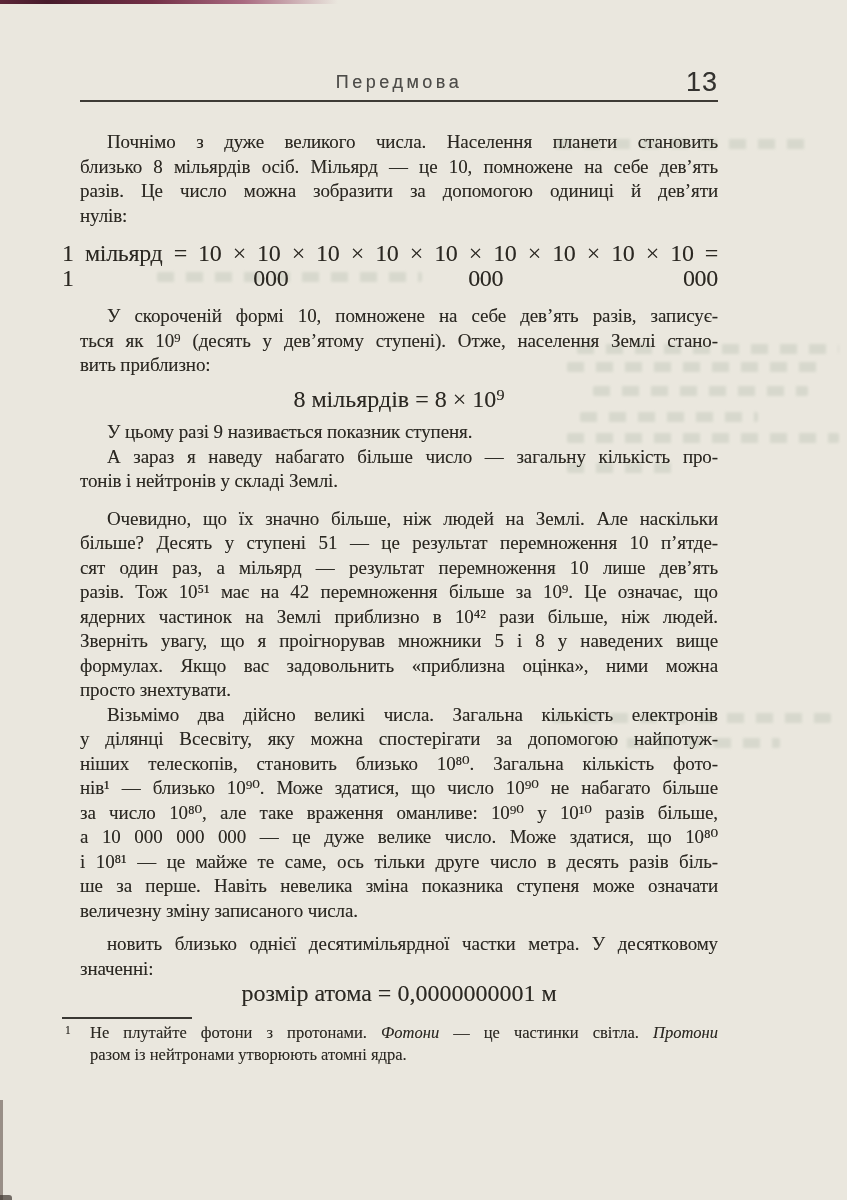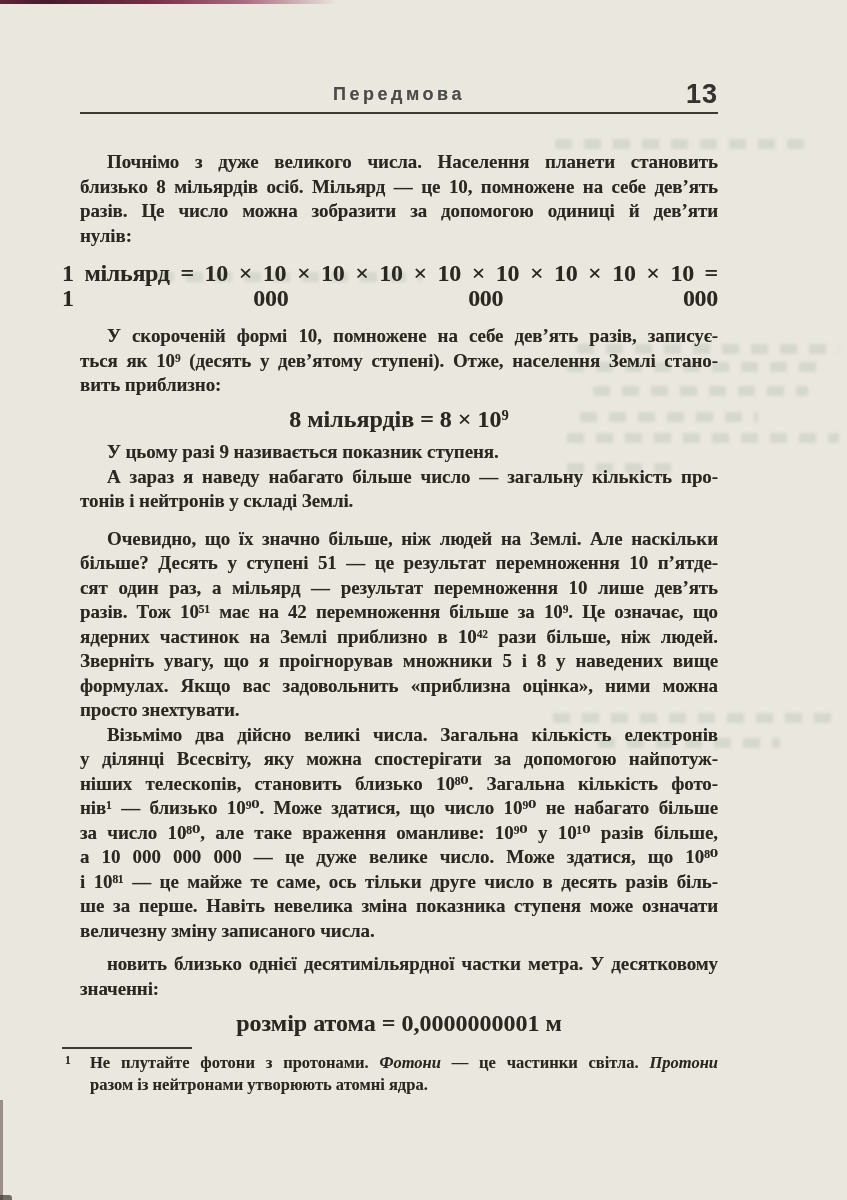--- a/index.html
+++ b/index.html
@@ -16,40 +16,40 @@
   .edge-top{
     position:absolute;top:0;left:0;width:338px;height:4px;
     background:linear-gradient(90deg,#5c2638 0%,#471b2b 14%,#733046 45%,#a96a80 72%,rgba(190,140,155,0) 100%);
   }
   .edge-left{position:absolute;left:0;top:1100px;width:3px;height:100px;background:#55473f;opacity:.55;}
   .edge-corner{position:absolute;left:0;bottom:0;width:12px;height:5px;background:#3f3630;opacity:.7;border-top-right-radius:3px;}
   .bleed{
     position:absolute;height:10px;opacity:.30;filter:blur(1.4px);border-radius:2px;
     background:repeating-linear-gradient(90deg, rgba(138,156,136,.65) 0 17px, rgba(138,156,136,0) 17px 29px);
   }
-  .content{position:absolute;left:80px;top:84px;width:638px;text-shadow:0 0 .6px rgba(43,40,34,.35);font-weight:bold;}
+  .content{position:absolute;left:80px;top:72px;width:638px;text-shadow:0 0 .6px rgba(43,40,34,.35);}
   .hdr{position:relative;height:24px;}
   .running-title{
     text-align:center;font-family:"Liberation Sans","DejaVu Sans",sans-serif;
     font-size:18px;letter-spacing:3.5px;color:#4d4c49;
   }
   .page-number{
     position:absolute;right:0;top:-5px;font-family:"Liberation Sans","DejaVu Sans",sans-serif;
     font-size:27px;color:#343330;letter-spacing:1px;
   }
   .rule{margin-top:4px;border-top:2px solid #3e3b35;}
   .para{font-size:19px;line-height:24.5px;letter-spacing:-0.1px;}
   .tline{text-align:justify;text-align-last:justify;}
   .tline.tlast{text-align-last:left;}
   .indent .tline:first-child{text-indent:27px;}
   .formula{font-size:24px;line-height:24.5px;}
   .stretch{margin-left:-18px;width:656px;letter-spacing:-0.3px;text-align:justify;text-align-last:justify;}
   .center{text-align:center;}
-  .mt2{margin-top:10px}.mt9{margin-top:9px}.mt13{margin-top:13px}
-  .mt14{margin-top:14px}.mt20{margin-top:36px}.mt21{margin-top:21px}
+  .mt2{margin-top:0}.mt9{margin-top:9px}.mt13{margin-top:13px}
+  .mt14{margin-top:14px}.mt20{margin-top:28px}.mt21{margin-top:21px}
   .fn-rule{margin-left:-18px;margin-top:11px;width:130px;border-top:2px solid #3a3833;}
   .footnote{
     position:relative;margin-left:-18px;margin-top:3px;width:656px;box-sizing:border-box;
     padding-left:28px;font-size:16.5px;line-height:22px;
   }
   .fn-marker{position:absolute;left:3px;top:-3px;font-size:11.5px;}
   .fn-line.just{text-align:justify;text-align-last:justify;}
   .it{font-style:italic;}
 </style>
 </head>

